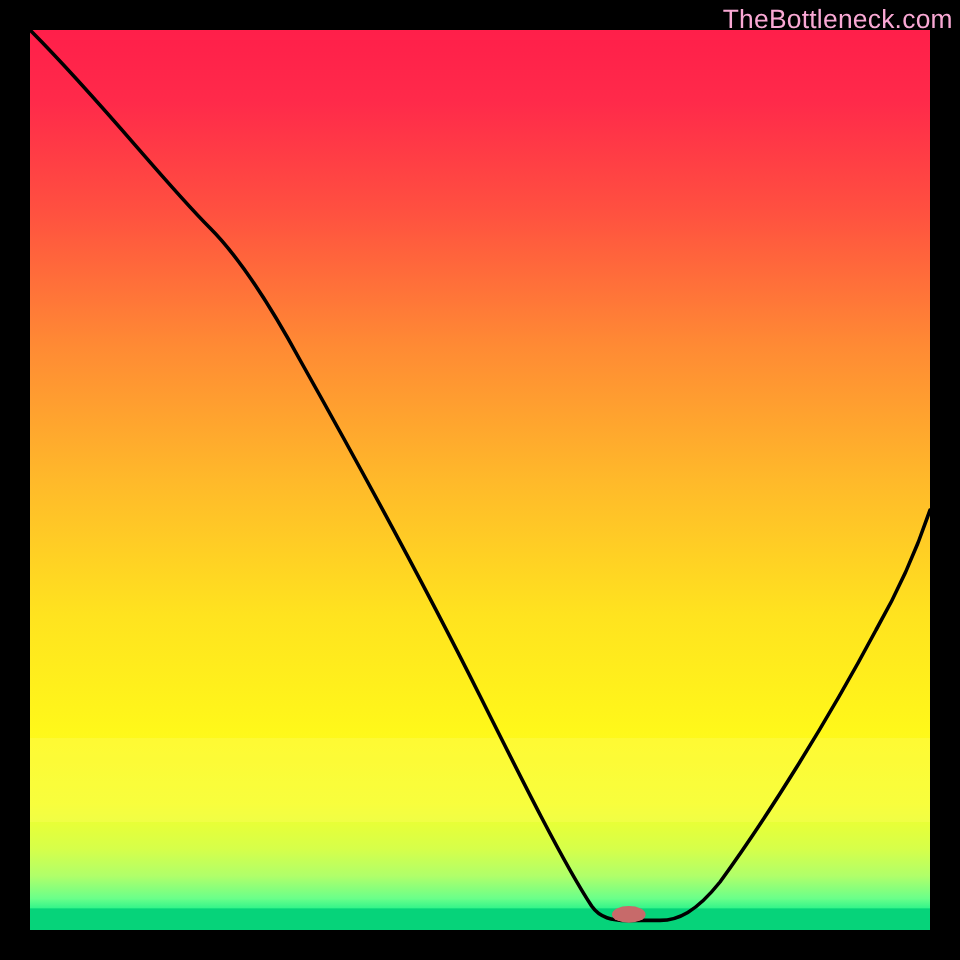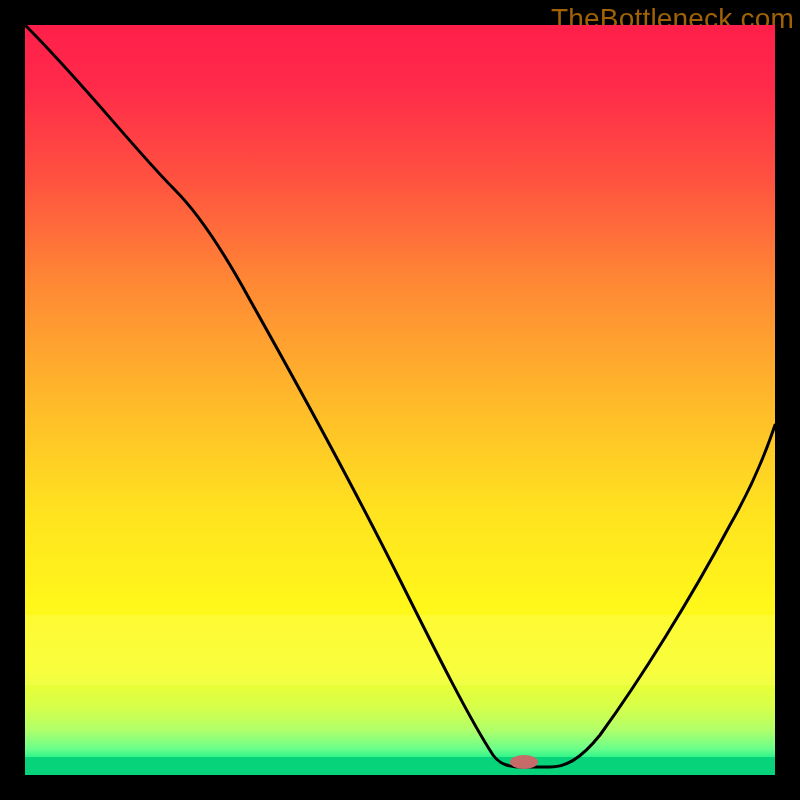--- a/index.html
+++ b/index.html
@@ -27,22 +27,22 @@
   }
   .plot svg {
     display: block;
     width: 750px;
     height: 750px;
   }
   .watermark {
     position: absolute;
     top: 3px;
     right: 6px;
-    color: #a16207;
-    font-size: 28px;
+    color: #f9a8d4;
+    font-size: 22px;
     font-weight: 500;
     letter-spacing: 0.2px;
     user-select: none;
     text-align: center;
   }
 </style>
 </head>
 <body>
 
 <div class="stage">

